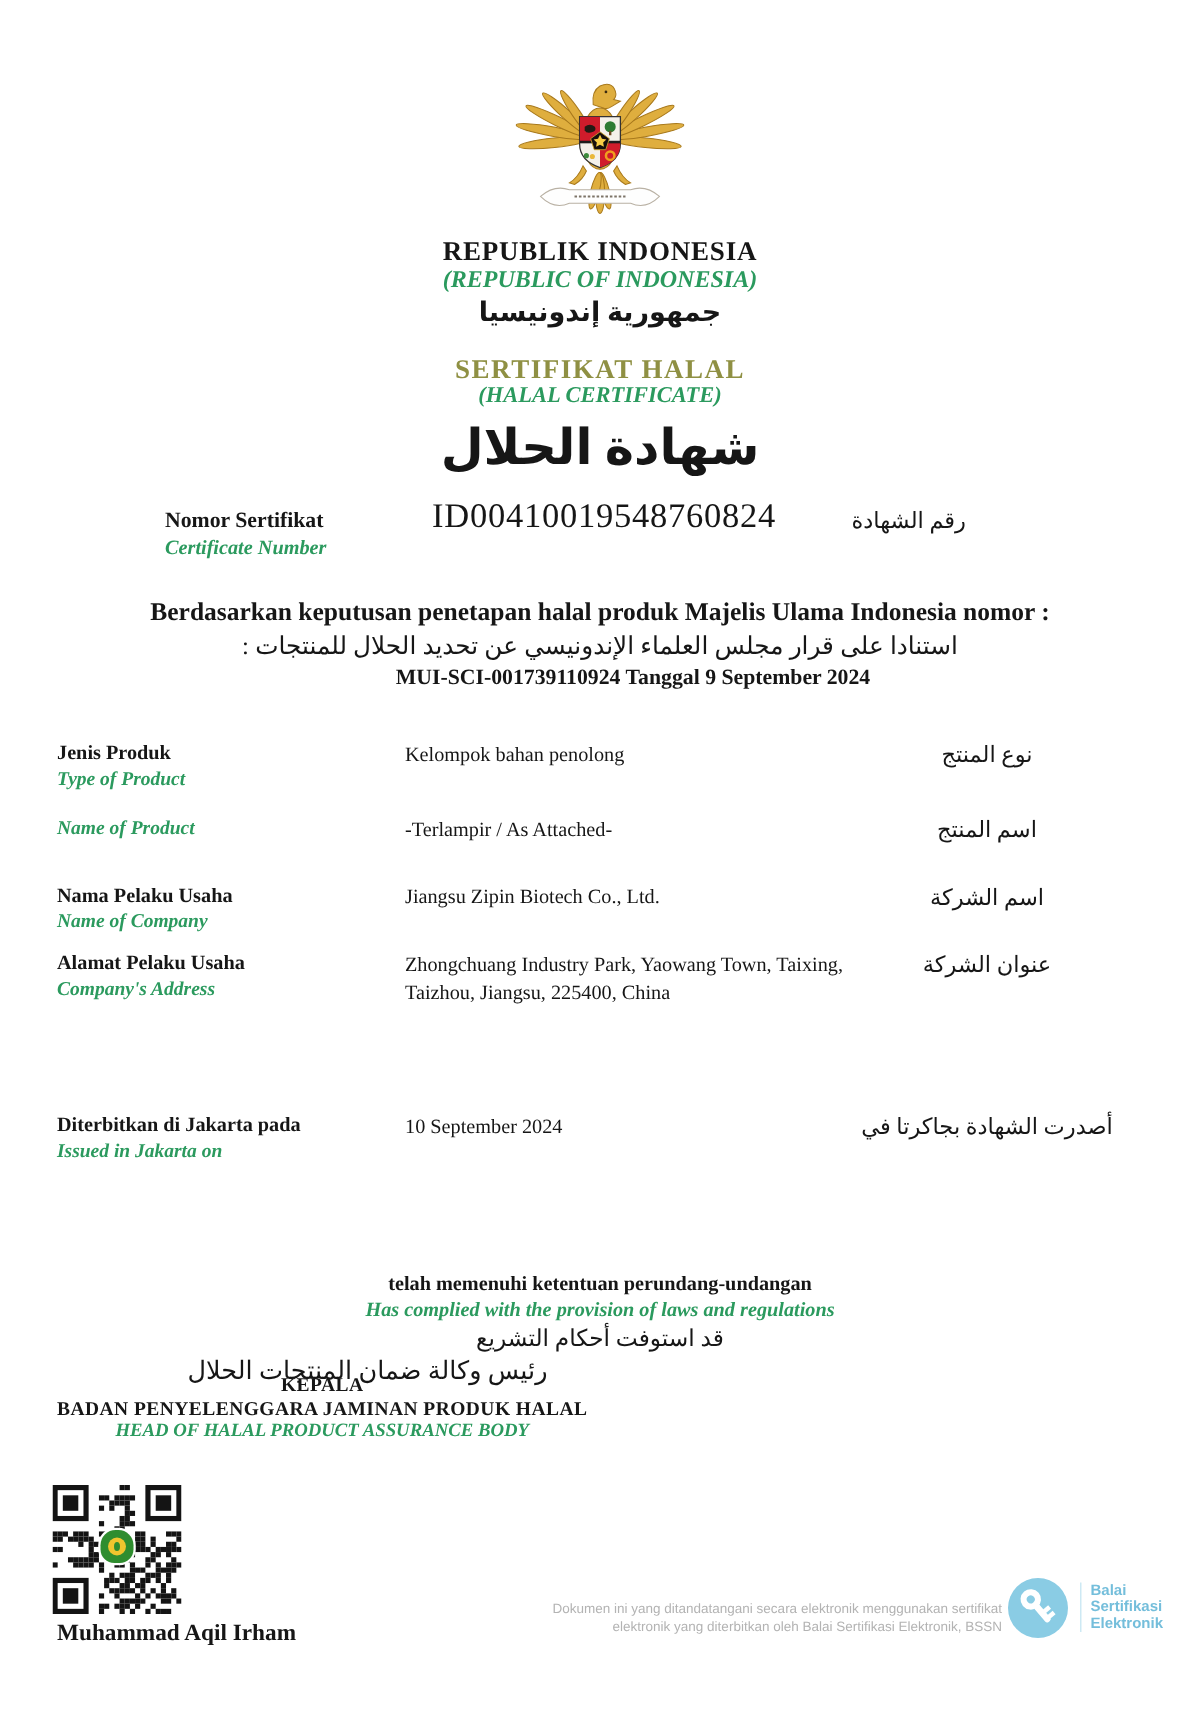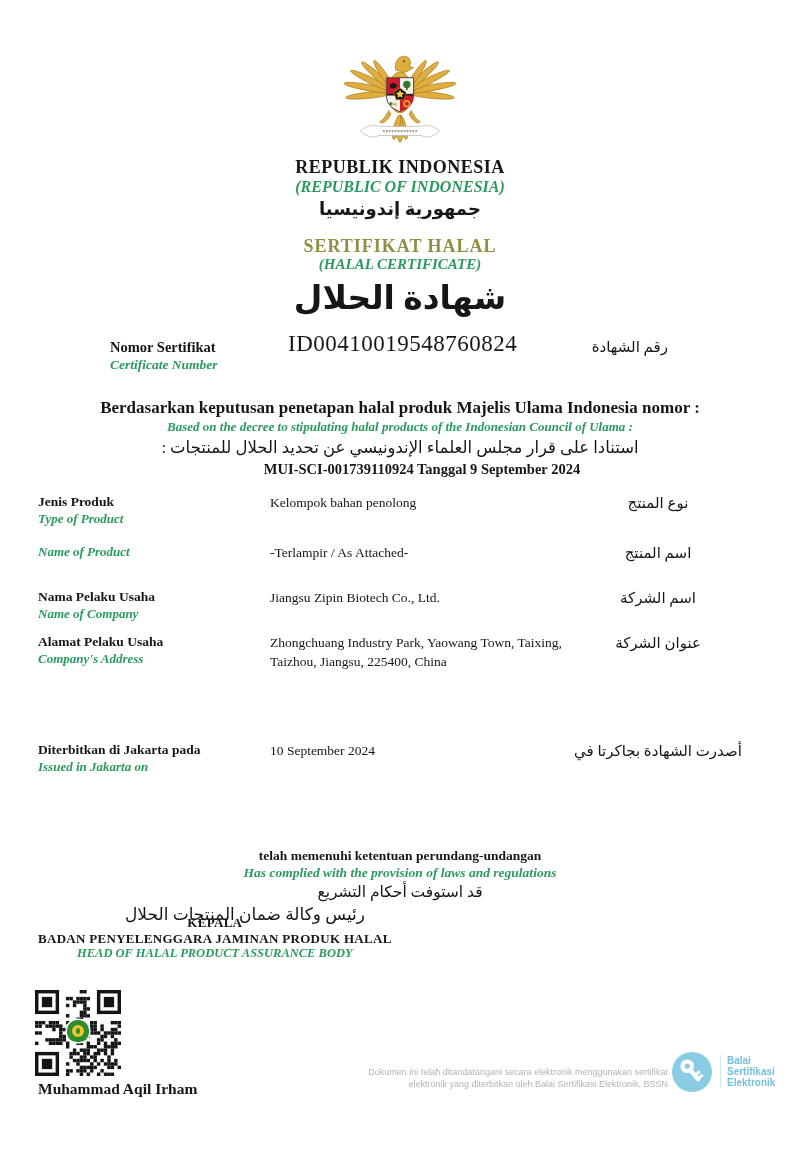--- a/index.html
+++ b/index.html
@@ -15,21 +15,21 @@
   .country-en{top:178px;font-size:16px;font-weight:700;font-style:italic;color:var(--green,#2b9a5e);}
   .country-ar{top:198px;font-size:18px;font-weight:700;}
   .title-id{top:236px;font-size:18px;font-weight:700;letter-spacing:1px;color:var(--olive,#8f9043);}
   .title-en{top:256px;font-size:15px;font-weight:700;font-style:italic;color:var(--green,#2b9a5e);}
   .title-ar{top:278px;font-size:33px;font-weight:700;}
   
   .cn-label{left:110px;top:338px;line-height:18px;}
   .cn-label .l1{font-size:14.5px;font-weight:700;}
   .cn-label .l2{font-size:13.5px;font-weight:700;font-style:italic;color:var(--green,#2b9a5e);text-align:center;}
   .cn-value{left:288px;top:331px;font-size:23px;letter-spacing:.5px;}
-  .cn-ar{left:548px;top:338px;width:120px;font-size:15px;}
+  .cn-ar{left:524px;top:338px;width:120px;font-size:15px;}
   
   .decree{top:398px;}
   .decree .d1{font-size:17px;font-weight:700;}
   .decree .d2{font-size:13px;font-weight:700;font-style:italic;color:var(--green,#2b9a5e);margin-top:1px;}
   .decree .d3{font-size:16.5px;margin-top:3px;}
   .decree .d4{font-size:14.5px;font-weight:700;margin-top:3px;margin-left:44px;}
   
   .field-row{left:0;width:800px;}
   .f-label{position:absolute;left:38px;top:0;width:225px;line-height:17px;}
   .f-label .l1{font-size:13.5px;font-weight:700;}
@@ -130,21 +130,20 @@
 
   <div class="abs cn-label">
     <div class="l1">Nomor Sertifikat</div>
     <div class="l2">Certificate Number</div>
   </div>
   <div class="abs cn-value">ID00410019548760824</div>
   <div class="abs cn-ar" dir="rtl">رقم الشهادة</div>
 
   <div class="abs ctr decree">
     <div class="d1">Berdasarkan keputusan penetapan halal produk Majelis Ulama Indonesia nomor :</div>
-    <div class="d2">Based on the decree to stipulating halal products of the Indonesian Council of Ulama :</div>
     <div class="d3" dir="rtl">استنادا على قرار مجلس العلماء الإندونيسي عن تحديد الحلال للمنتجات :</div>
     <div class="d4">MUI-SCI-001739110924 Tanggal 9 September 2024</div>
   </div>
 
   <div class="abs field-row" style="top:493px">
     <div class="f-label">
       <div class="l1">Jenis Produk</div>
       <div class="l2">Type of Product</div>
     </div>
     <div class="f-value">Kelompok bahan penolong</div>
@@ -399,21 +398,21 @@
         <rect x="6.88" y="68.80" width="10.32" height="10.32"></rect>
       </svg>
     <div class="qr-logo">
       <div class="inner"></div>
       <div class="dot"></div>
     </div>
   </div>
   <div class="abs sig-name">Muhammad Aqil Irham</div>
 
   <div class="abs disclaimer">
-    <div>Dokumen ini telah ditandatangani secara elektronik menggunakan sertifikat</div>
+    <div>Dokumen ini yang ditandatangani secara elektronik menggunakan sertifikat</div>
     <div>elektronik yang diterbitkan oleh Balai Sertifikasi Elektronik, BSSN</div>
   </div>
 
   <div class="abs bsre">
     <div class="bsre-circle">
       <svg viewBox="0 0 24 24" width="40" height="40">
         <g transform="rotate(-40 12 12)" fill="#ffffff">
           <circle cx="12" cy="7.5" r="4.1"></circle>
           <circle cx="12" cy="7.5" r="1.6" fill="#8acce4"></circle>
           <rect x="10.7" y="10.5" width="2.6" height="8.5" rx="1"></rect>

